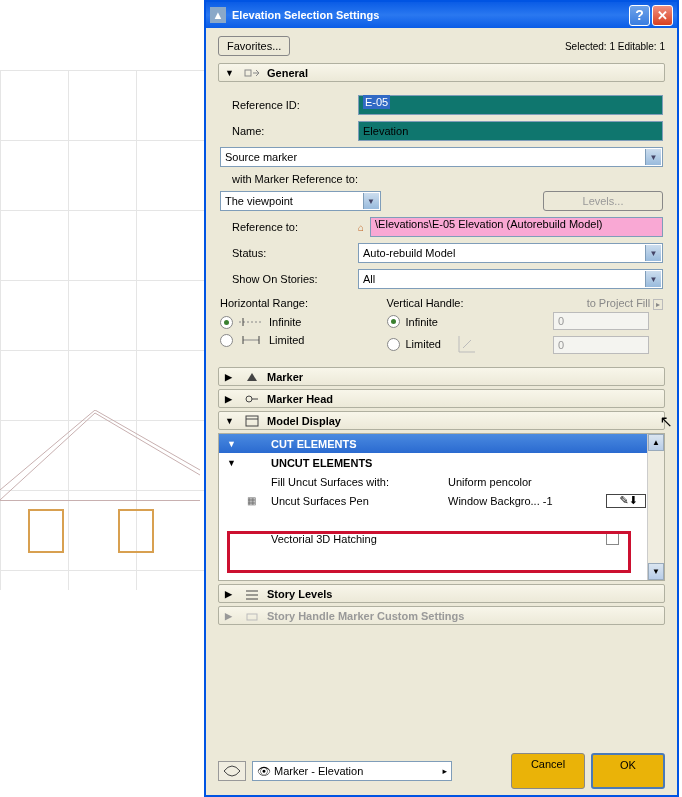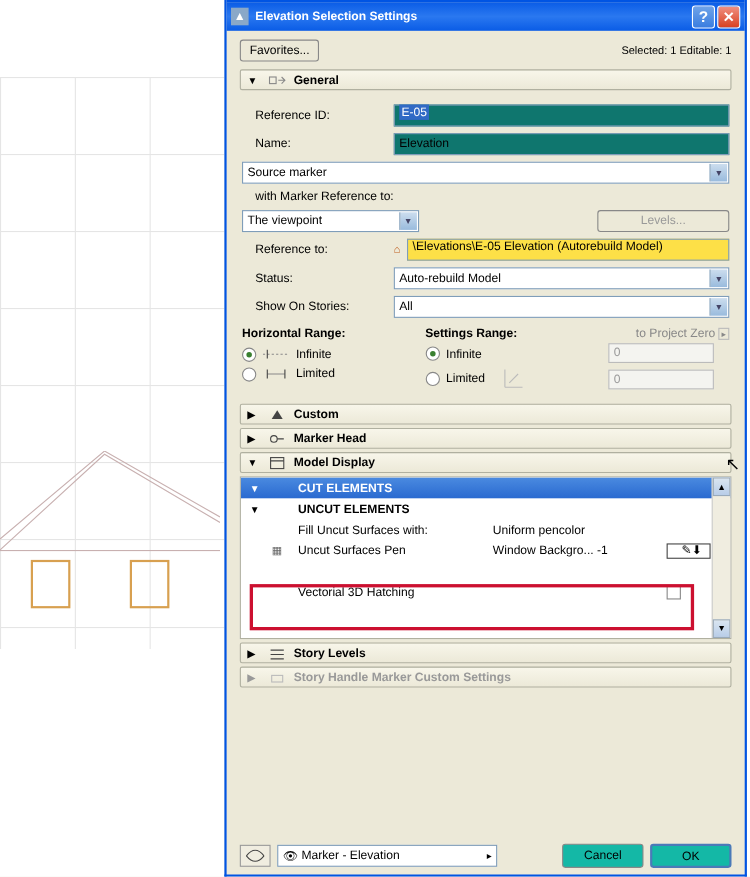--- a/index.html
+++ b/index.html
@@ -28,21 +28,21 @@
 .section-header.disabled { color: #999; }
 .panel { padding: 4px 14px; }
 .form-row { display: flex; align-items: center; margin: 6px 0; gap: 6px; }
 .form-row label { width: 132px; padding-left: 12px; }
 .text-input { flex: 1; height: 20px; border: 1px solid #7f9db9; padding: 0 4px; background: #0f766e; }
 .select { flex: 1; height: 20px; border: 1px solid #7f9db9; background: #fff; display: flex; align-items: center; padding: 0 4px; position: relative; cursor: pointer; }
 .select .dd { position: absolute; right: 1px; top: 1px; width: 16px; height: 16px; background: linear-gradient(#cde, #9bd); border-left: 1px solid #7f9db9; display: flex; align-items: center; justify-content: center; font-size: 8px; color: #446; }
 .half-select { width: 210px; }
 .range-row { display: flex; margin-top: 8px; }
 .range-col { flex: 1; }
-.range-col h4 { font-weight: bold; margin-bottom: 6px; }
+.range-col h4 { font-weight: normal; margin-bottom: 6px; }
 .radio-row { display: flex; align-items: center; margin: 4px 0; gap: 6px; }
 .radio { width: 13px; height: 13px; border: 1px solid #888; border-radius: 50%; background: #fff; display: flex; align-items: center; justify-content: center; cursor: pointer; }
 .radio.checked::after { content: ''; width: 5px; height: 5px; background: #3a8030; border-radius: 50%; }
 .radio-icon { width: 24px; height: 14px; }
 .proj-zero { font-size: 10px; color: #888; text-align: right; }
 .num-input { width: 96px; height: 18px; border: 1px solid #bbb; background: #f4f4f0; padding: 0 4px; color: #999; }
 .cursor { position: absolute; right: 4px; top: 412px; font-size: 16px; pointer-events: none; }
 .model-panel { margin: 2px 12px; border: 1px solid #b0b0a0; background: #fff; height: 148px; position: relative; overflow: hidden; }
 .model-row { height: 19px; display: flex; align-items: center; padding: 0 8px; gap: 8px; }
 .model-header { background: linear-gradient(#4a8ae0, #2a6ad0); color: #fff; font-weight: bold; }
@@ -55,21 +55,21 @@
 .pencolor { width: 40px; height: 14px; border: 1px solid #444; background: #fff; }
 .redbox { position: absolute; border: 3px solid #cc1030; pointer-events: none; }
 .scrollbar { position: absolute; right: 0; top: 0; bottom: 0; width: 17px; background: #f0ede0; border-left: 1px solid #ccc; }
 .scroll-btn { height: 17px; background: linear-gradient(#dae5f0, #b8cde8); border: 1px solid #9ab; display: flex; align-items: center; justify-content: center; font-size: 8px; cursor: pointer; }
 .pen-icon { position: absolute; right: 26px; }
 .bottom-bar { position: absolute; bottom: 6px; left: 12px; right: 12px; display: flex; align-items: center; gap: 6px; }
 .eye-icon { width: 28px; height: 20px; border: 1px solid #999; background: #f0ede0; display: flex; align-items: center; justify-content: center; }
 .marker-select { width: 200px; height: 20px; border: 1px solid #7f9db9; background: #fff; display: flex; align-items: center; padding: 0 4px; cursor: pointer; }
 .marker-select .dd2 { margin-left: auto; font-size: 9px; }
 .bottom-spacer { flex: 1; }
-.main-btn { width: 74px; height: 22px; border: 1px solid #888; border-radius: 3px; background: #14b8a6; cursor: pointer; text-align: center; line-height: 20px; }
+.main-btn { width: 74px; height: 36px; border: 1px solid #888; border-radius: 3px; background: #eab308; cursor: pointer; text-align: center; line-height: 20px; }
 .main-btn.primary { border: 2px solid #4a7ab8; }
 .small-icon { font-size: 10px; color: #666; }
 .house-roof { position: absolute; left: 0; top: 410px; width: 200px; height: 90px; }
 </style>
 </head>
 <body>
 
 <div class="drawing">
   <div class="grid">
     <div class="grid-line-h" style="top:0"></div>
@@ -144,21 +144,21 @@
       <div class="select half-select">
         <span>The viewpoint</span>
           <span class="dd">▼</span>
       </div>
       <div style="flex:1"></div>
       <button class="btn" style="width:120px;color:#999">Levels...</button>
     </div>
     <div class="form-row">
       <label>Reference to:</label>
       <span class="small-icon" style="color:#c06020">⌂</span>
-      <div class="text-input" style="background:#fde047"><span>\Elevations\E-05 Elevation (Autorebuild Model)</span></div>
+      <div class="text-input" style="background:#f9a8d4"><span>\Elevations\E-05 Elevation (Autorebuild Model)</span></div>
     </div>
     <div class="form-row">
       <label>Status:</label>
       <div class="select">
         <span>Auto-rebuild Model</span>
           <span class="dd">▼</span>
       </div>
     </div>
     <div class="form-row">
       <label>Show On Stories:</label>
@@ -182,50 +182,50 @@
           <div class="radio"></div>
           <svg class="radio-icon">
               <line x1="4" y1="7" x2="20" y2="7" stroke="#888"></line>
               <line x1="4" y1="3" x2="4" y2="11" stroke="#444"></line>
               <line x1="20" y1="3" x2="20" y2="11" stroke="#444"></line>
             </svg>
           <span>Limited</span>
         </div>
       </div>
       <div class="range-col">
-        <h4>Settings Range:</h4>
+        <h4>Vertical Handle:</h4>
         <div class="radio-row">
           <div class="radio checked"></div>
           <span>Infinite</span>
         </div>
         <div class="radio-row">
           <div class="radio"></div>
           <span>Limited</span>
           <svg width="24" height="24" style="margin-left:8px">
               <path d="M4 4 L4 20 M4 20 L20 20 M8 16 L16 8" stroke="#bbb" fill="none"></path>
             </svg>
         </div>
       </div>
       <div class="range-col" style="flex:0 0 110px">
-        <div class="proj-zero"><span>to Project Zero</span> <span style="border:1px solid #bbb;padding:0 2px;font-size:8px">▸</span></div>
+        <div class="proj-zero"><span>to Project Fill</span> <span style="border:1px solid #bbb;padding:0 2px;font-size:8px">▸</span></div>
         <input class="num-input" style="margin-top: 3px;" value="0">
         <input class="num-input" style="margin-top: 6px;" value="0">
       </div>
     </div>
   </div>
   <span class="cursor">↖</span>
 
   <div class="section-header">
     <span class="arrow">▶</span>
     <span class="sec-icon">
         <svg width="14" height="12">
           <polygon points="2,10 7,2 12,10" fill="#444"></polygon>
         </svg>
       </span>
-    <span>Custom</span>
+    <span>Marker</span>
   </div>
   <div class="section-header">
     <span class="arrow">▶</span>
     <span class="sec-icon">
         <svg width="14" height="12">
           <circle cx="4" cy="6" r="3" fill="none" stroke="#444"></circle>
           <line x1="7" y1="6" x2="13" y2="6" stroke="#444"></line>
         </svg>
       </span>
     <span>Marker Head</span>

